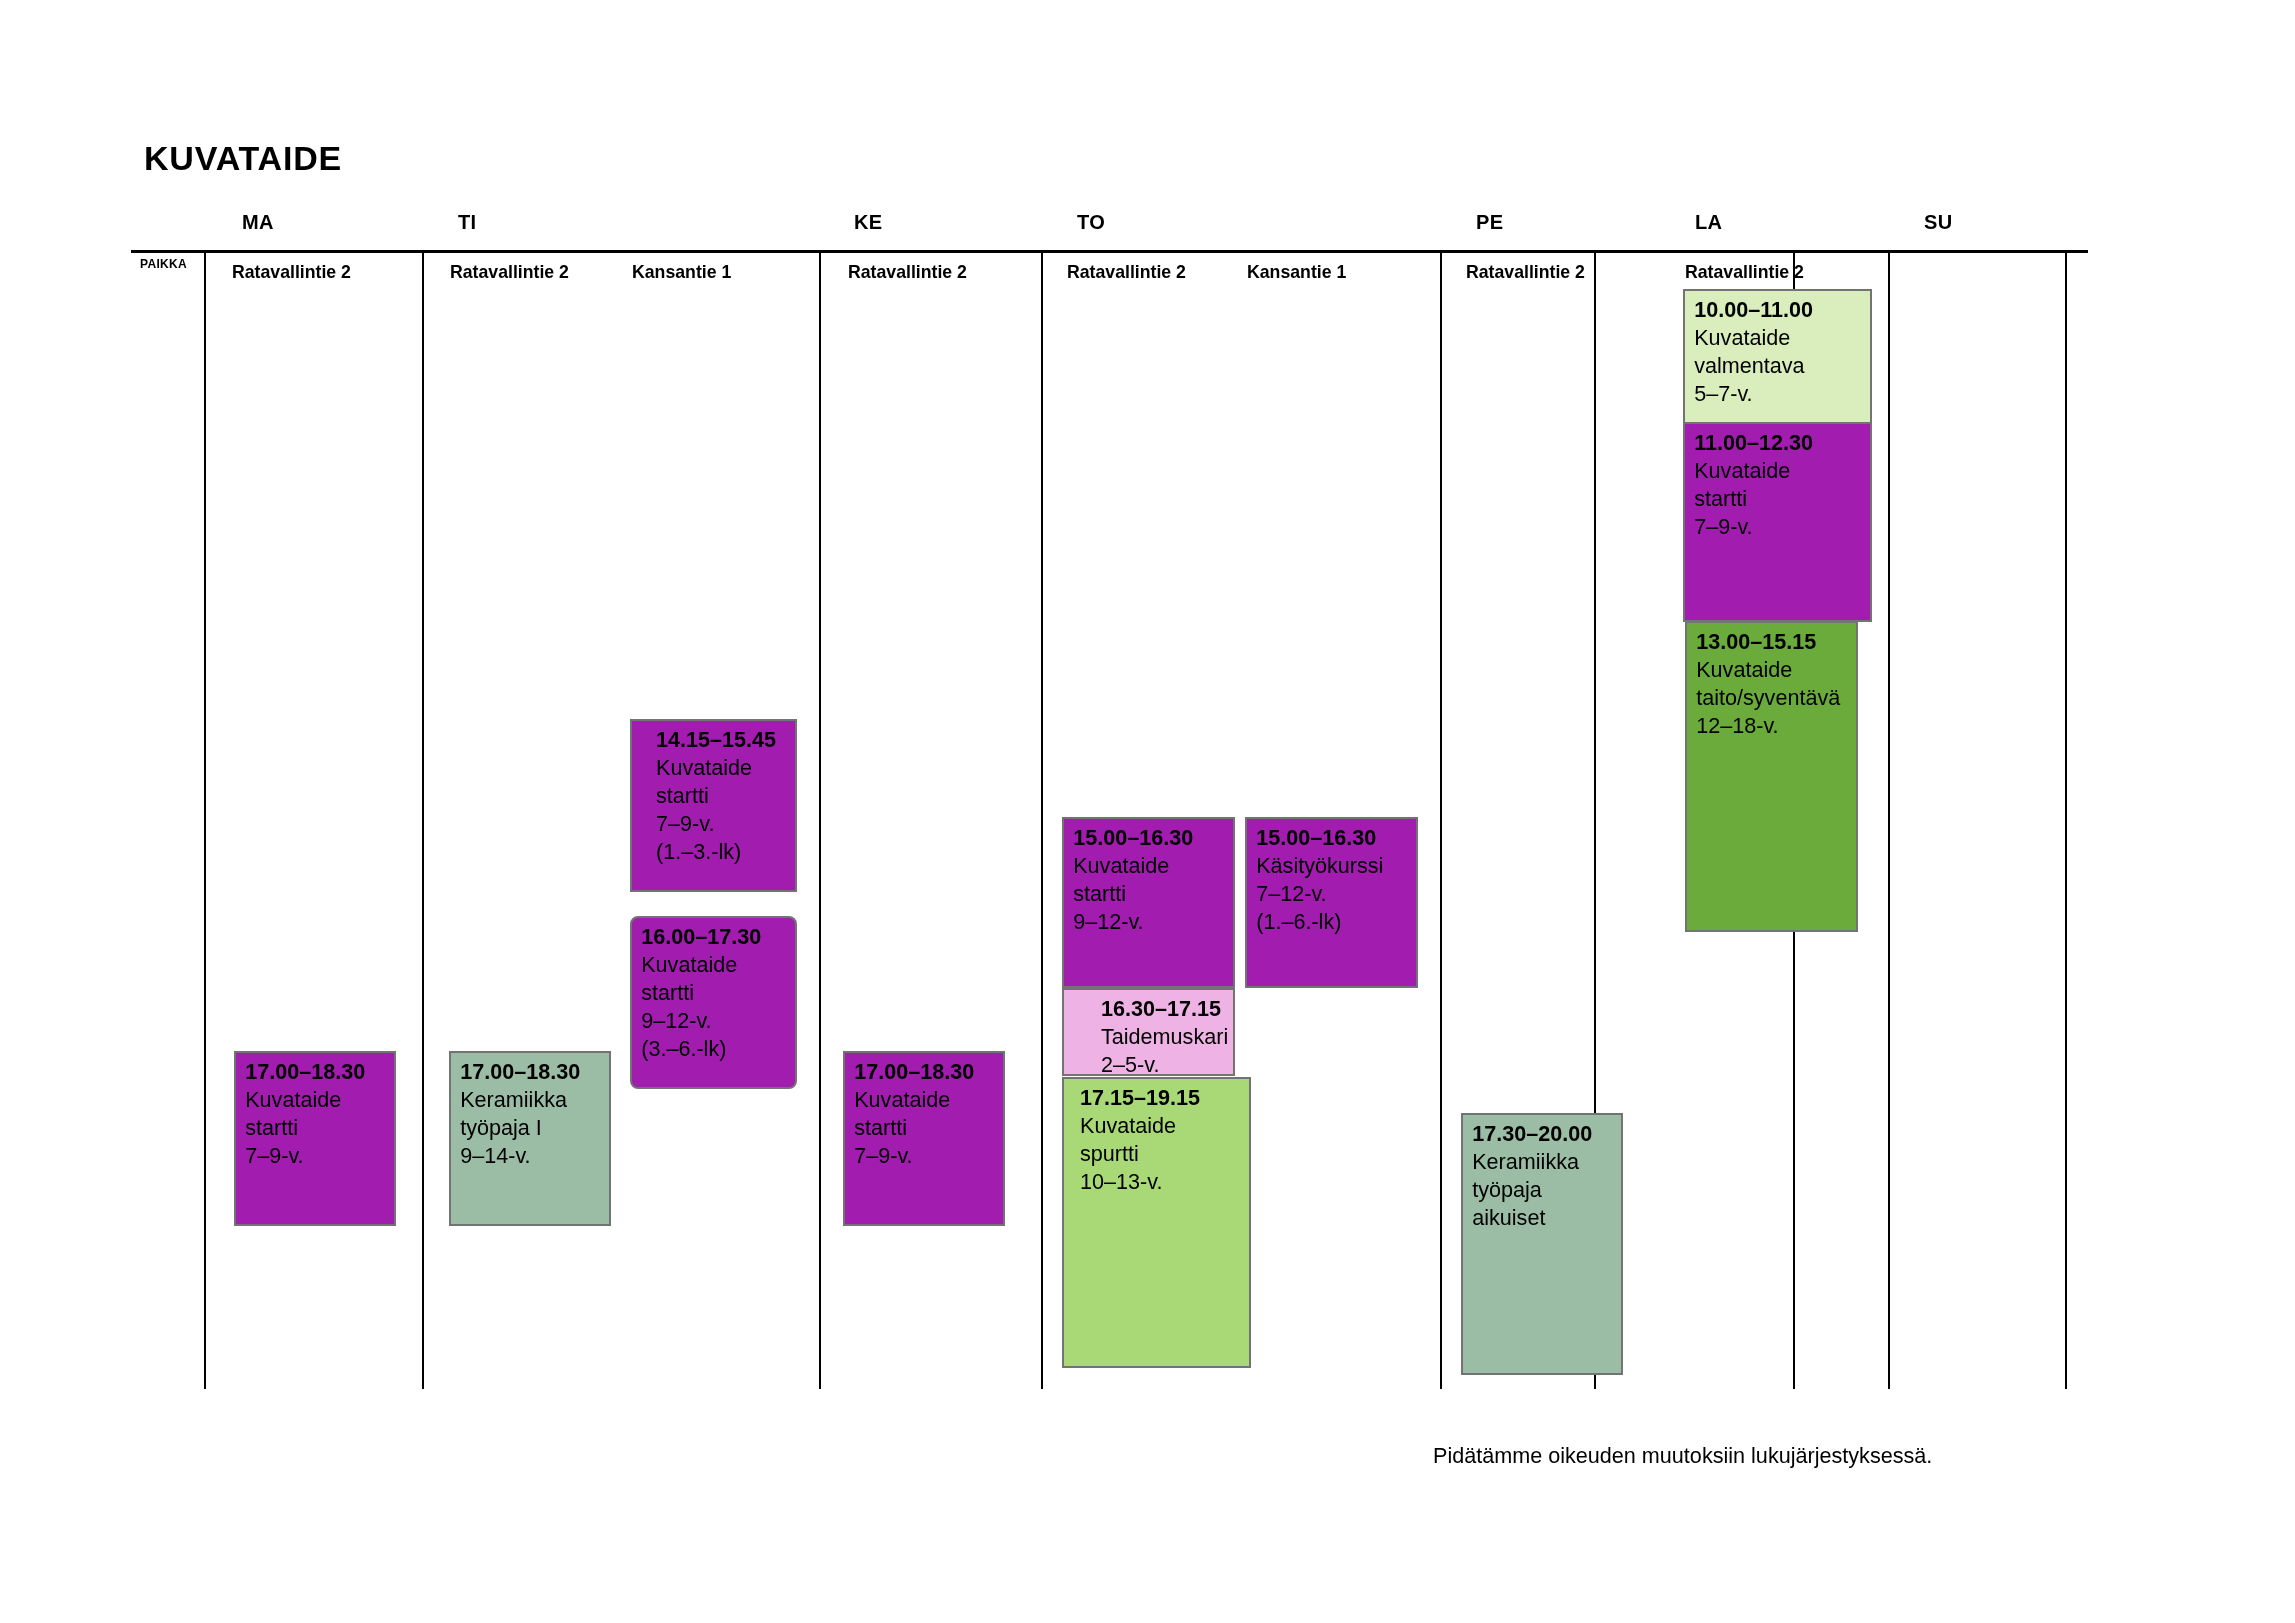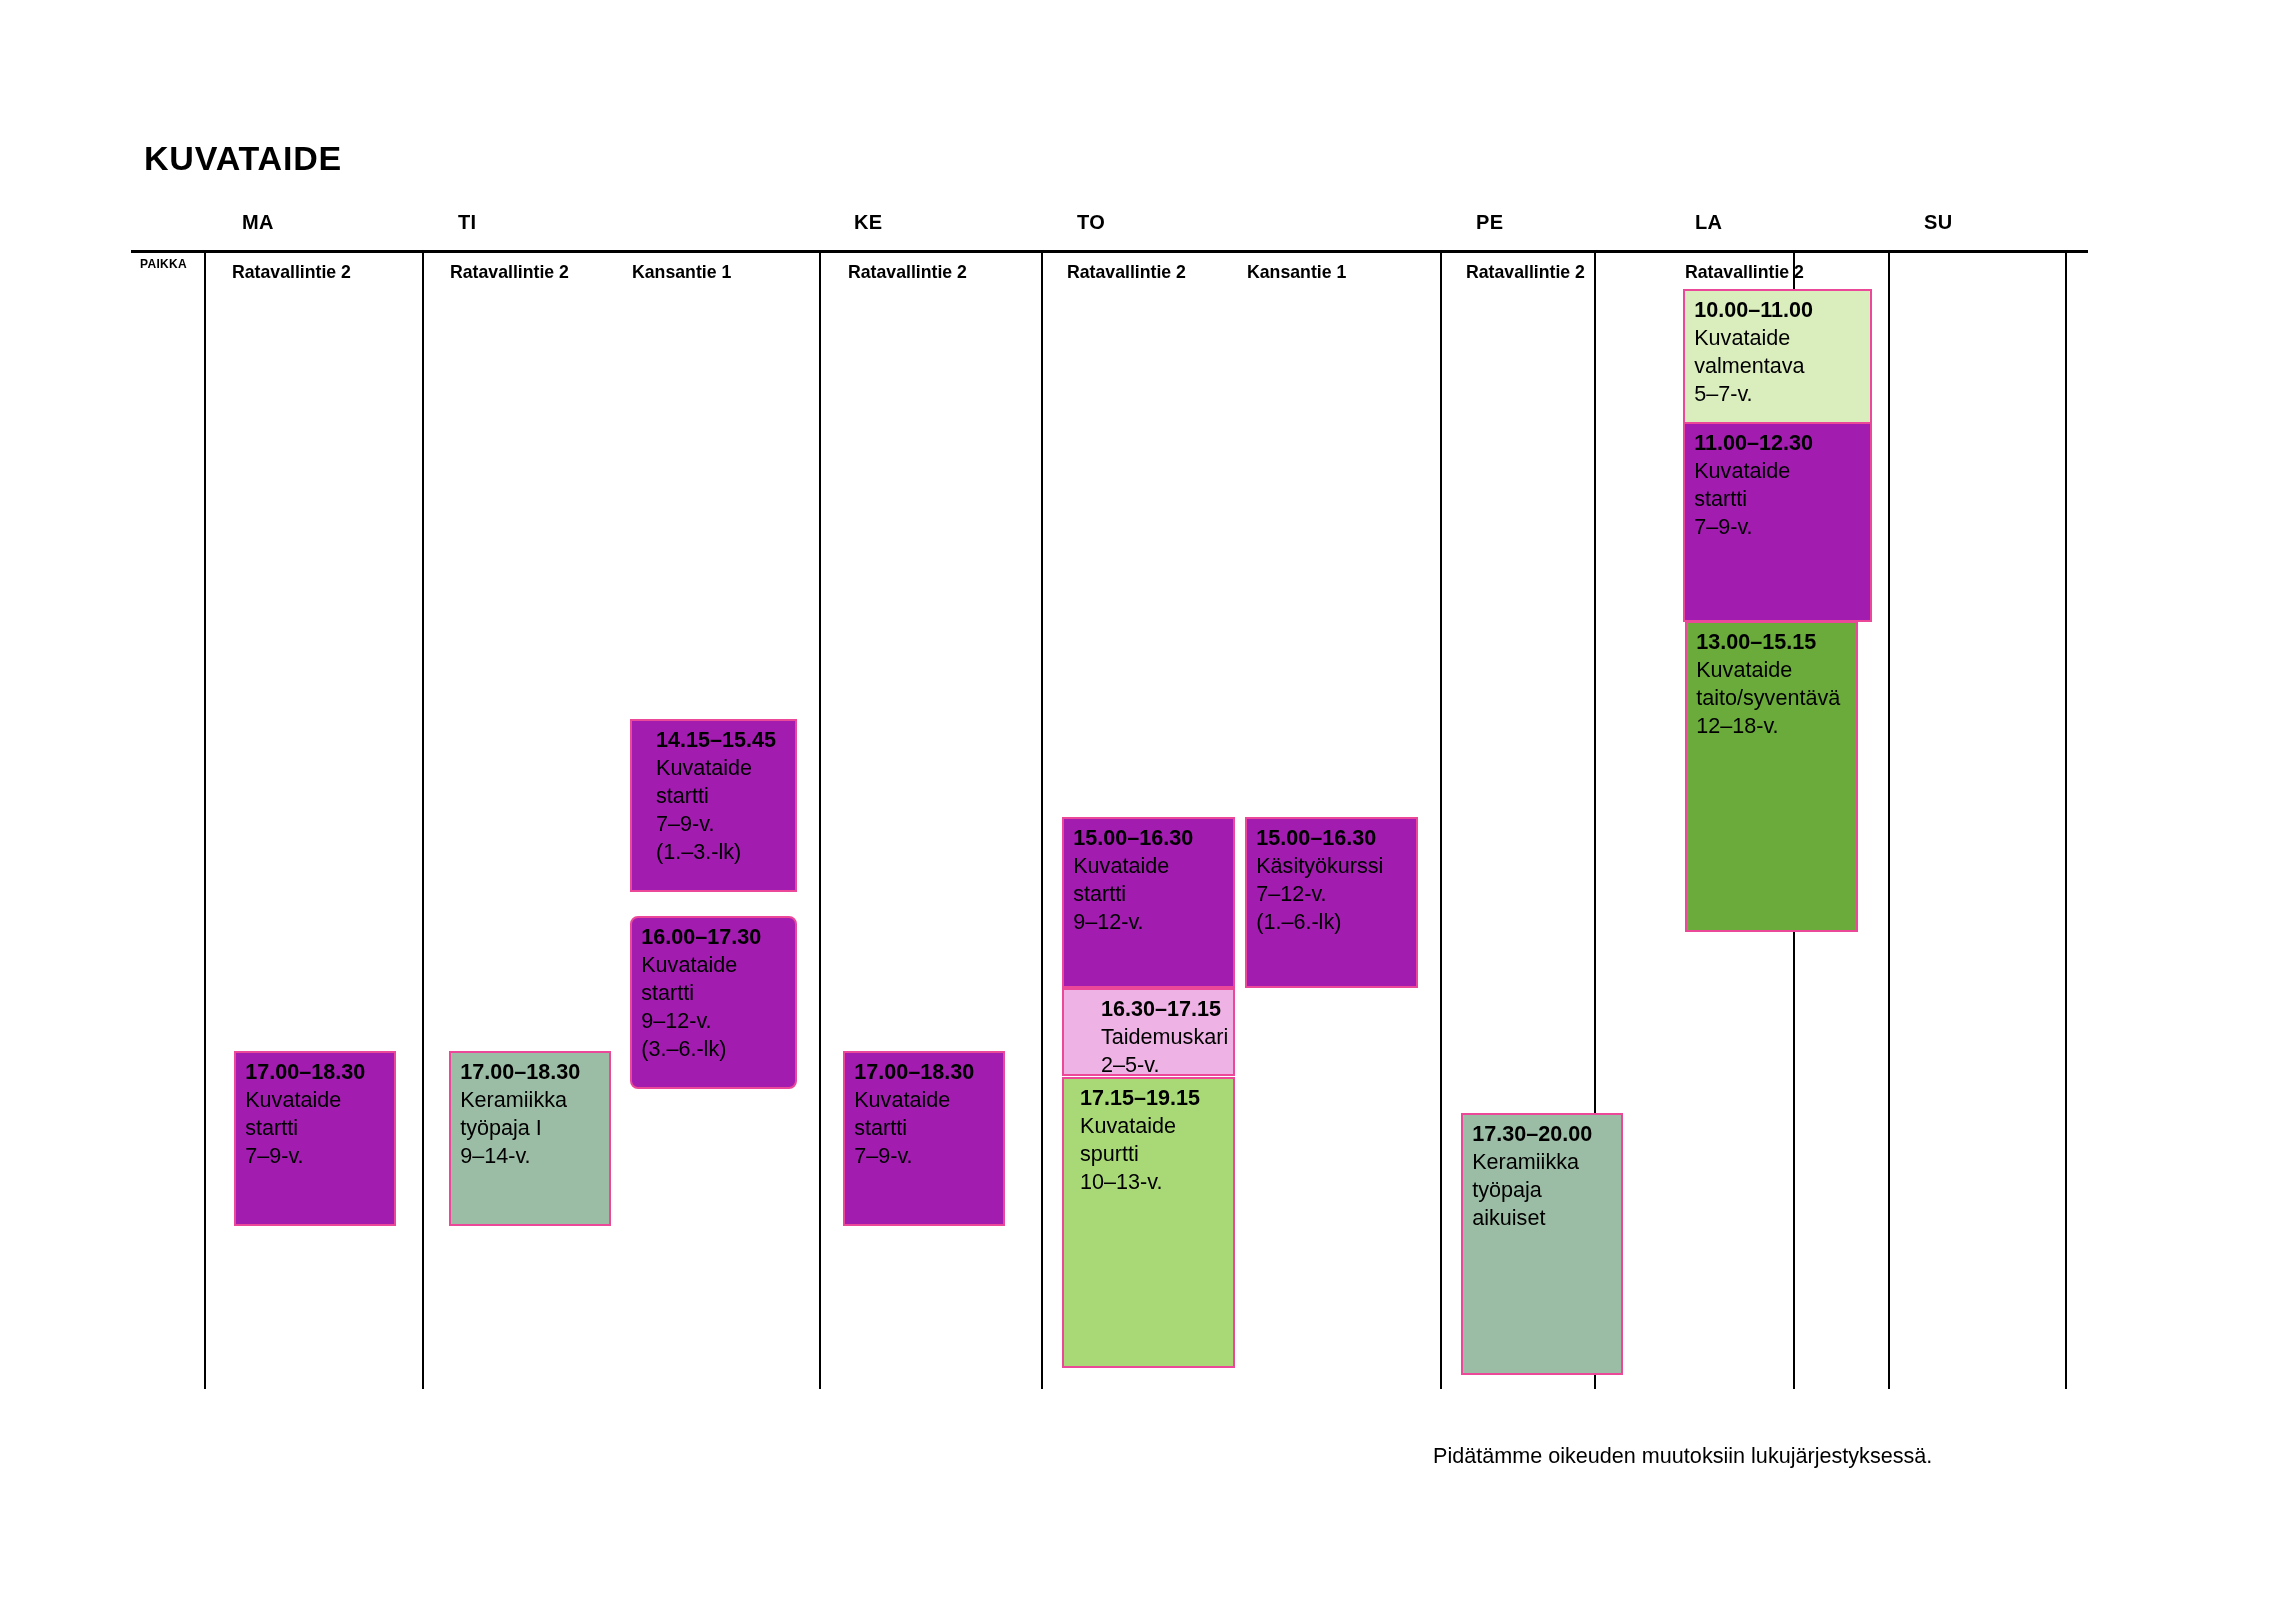--- a/index.html
+++ b/index.html
@@ -72,21 +72,21 @@
     position: absolute;
     top: 250px;
     width: 2px;
     background: #000000;
     height: 1139px;
   }
 
   
   .block {
     position: absolute;
-    border: 2px solid #ec4899;
+    border: 2px solid #737373;
     box-sizing: border-box;
     padding: 5.2px 7.9px 3.9px 9.2px;
     font-size: 21.6px;
     line-height: 1.30;
     overflow: hidden;
   }
   .block .btime {
     font-weight: bold;
     display: block;
     white-space: nowrap;
@@ -197,21 +197,21 @@
         <span class="btime">15.00–16.30</span>
         <span class="bline">Käsityökurssi</span>
         <span class="bline">7–12-v.</span>
         <span class="bline">(1.–6.-lk)</span>
       </div>
       <div class="block c-pink" style="left: 1062px; top: 988px; width: 173px; height: 88px; padding-left: 37px;">
         <span class="btime">16.30–17.15</span>
         <span class="bline">Taidemuskari</span>
         <span class="bline">2–5-v.</span>
       </div>
-      <div class="block c-green-mid" style="left: 1062px; top: 1077px; width: 173px; height: 291px; padding-left: 16px;">
+      <div class="block c-green-mid" style="left: 1062px; top: 1077px; width: 189px; height: 291px; padding-left: 16px;">
         <span class="btime">17.15–19.15</span>
         <span class="bline">Kuvataide</span>
         <span class="bline">spurtti</span>
         <span class="bline">10–13-v.</span>
       </div>
       <div class="block c-green-light" style="left: 234px; top: 1051px; width: 162px; height: 175px;">
         <span class="btime">17.00–18.30</span>
         <span class="bline">Kuvataide</span>
         <span class="bline">startti</span>
         <span class="bline">7–9-v.</span>

